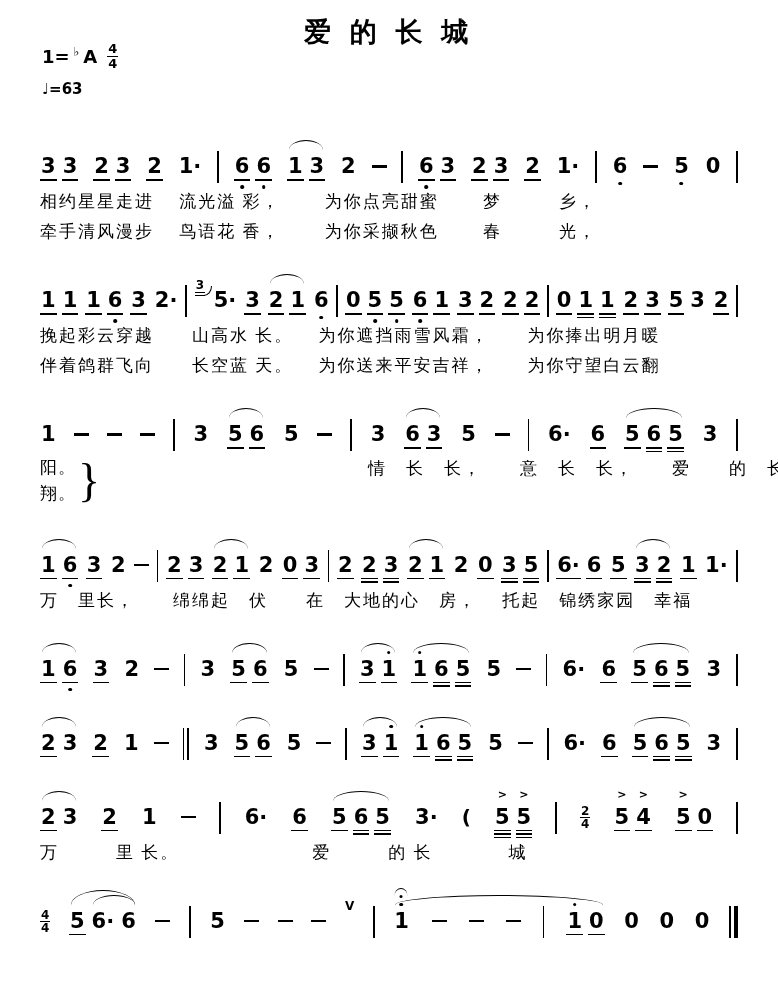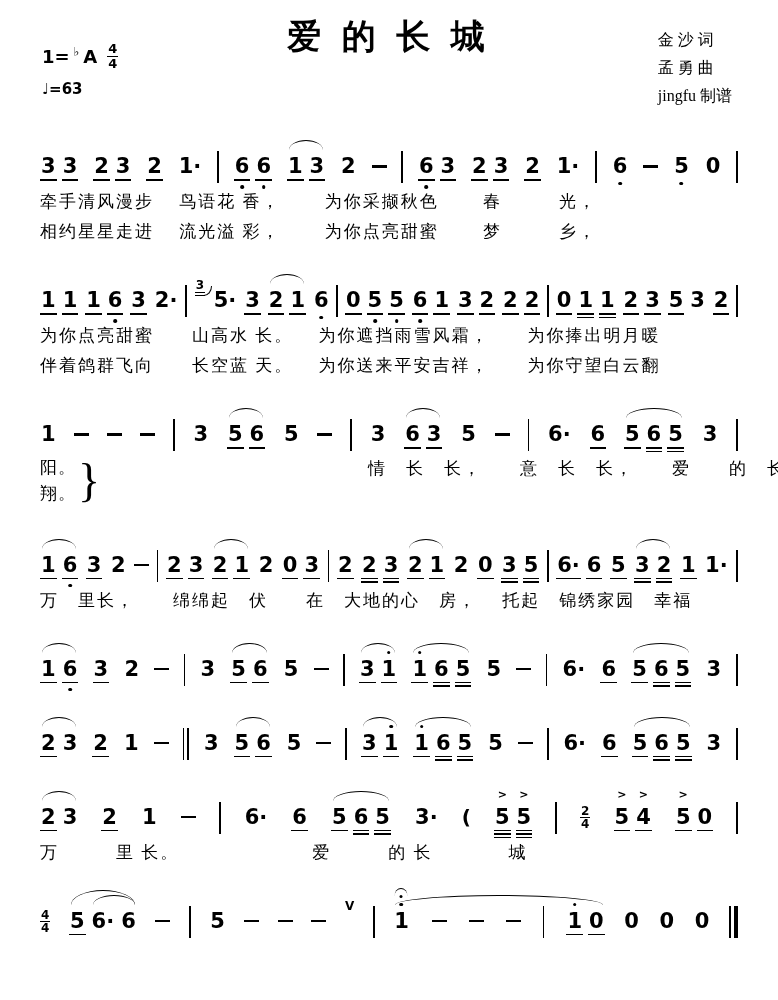--- a/index.html
+++ b/index.html
@@ -2,21 +2,21 @@
 <html><head>
 <meta charset="utf-8">
 <style>
   html,body{margin:0;padding:0;background:#fff;}
   body{width:778px;height:1000px;color:#000;font-family:"DejaVu Sans",sans-serif;overflow:hidden;}
   .page{position:relative;width:778px;height:1000px;}
 
   
   .header{position:relative;height:132px;}
   .titles{text-align:center;padding-top:14px;}
-  .title{font-size:34px;font-weight:700;letter-spacing:6px;font-family:"Liberation Serif",serif;}
+  .title{font-size:27px;font-weight:700;letter-spacing:6px;font-family:"Liberation Serif",serif;}
   .subtitle{font-size:17px;font-weight:600;margin-top:4px;font-family:"Liberation Serif",serif;}
   .keyblock{position:absolute;left:42px;top:42px;font-weight:700;}
   .keyrow{font-size:18px;display:flex;align-items:center;gap:4px;}
   .keyrow sup{font-size:12px;transform:translateY(-4px);}
   .tempo{font-size:15px;margin-top:10px;}
   .credits{position:absolute;right:46px;top:26px;font-size:16px;line-height:1.75;font-family:"Liberation Serif",serif;text-align:left;}
 
   
   .ts{display:inline-flex;flex-direction:column;align-items:center;font-size:12px;font-weight:700;line-height:1.05;margin-top:0px;}
   .ts .tsn{border-bottom:1.3px solid #000;padding:0 1px;}
@@ -70,25 +70,20 @@
         <span class="ts hdr">
           <span class="tsn">4</span>
           <span class="tsm">4</span>
         </span>
       </div>
       <div class="tempo">♩=63</div>
     </div>
     <div class="titles">
       <div class="title">爱 的 长 城</div>
     </div>
-    <div class="credits">
-      <div>金  沙  词</div>
-      <div>孟  勇  曲</div>
-      <div>jingfu 制谱</div>
-    </div>
   </div>
 
   <div class="score" id="score">
       <div class="block">
         <div class="ln">
           <span class="grp">
             <span class="tk">
               <span class="dg">3</span>
               <span class="ul" style="top: 25px;"></span>
             </span>
@@ -186,22 +181,22 @@
             <span class="dg">5</span>
             <span class="od" style="top: 27.5px;"></span>
           </span>
           <span class="tk">
             <span class="dg">0</span>
           </span>
           <span class="barwrap">
             <span class="barv"></span>
           </span>
         </div>
+        <div class="lyrline"><span class="seg">相约星星走进　 流光溢 彩，　　 为你点亮甜蜜　　 梦　　　乡，</span></div>
         <div class="lyrline"><span class="seg">牵手清风漫步　 鸟语花 香，　　 为你采撷秋色　　 春　　　光，</span></div>
-        <div class="lyrline"><span class="seg">相约星星走进　 流光溢 彩，　　 为你点亮甜蜜　　 梦　　　乡，</span></div>
       </div>
       <div class="block">
         <div class="ln">
           <span class="grp">
             <span class="tk">
               <span class="dg">1</span>
               <span class="ul" style="top: 25px;"></span>
             </span>
             <span class="tk">
               <span class="dg">1</span>
@@ -340,21 +335,21 @@
             </span>
           </span>
           <span class="tk">
             <span class="dg">2</span>
             <span class="ul" style="top: 25px;"></span>
           </span>
           <span class="barwrap">
             <span class="barv"></span>
           </span>
         </div>
-        <div class="lyrline"><span class="seg">为你点亮甜蜜　　山高水 长。　 为你遮挡雨雪风霜，　　为你捧出明月暖</span></div>
+        <div class="lyrline"><span class="seg">挽起彩云穿越　　山高水 长。　 为你遮挡雨雪风霜，　　为你捧出明月暖</span></div>
         <div class="lyrline"><span class="seg">伴着鸽群飞向　　长空蓝 天。　 为你送来平安吉祥，　　为你守望白云翻</span></div>
       </div>
       <div class="block">
         <div class="ln">
           <span class="tk">
             <span class="dg">1</span>
           </span>
           <span class="dash"></span>
           <span class="dash"></span>
           <span class="dash"></span>

